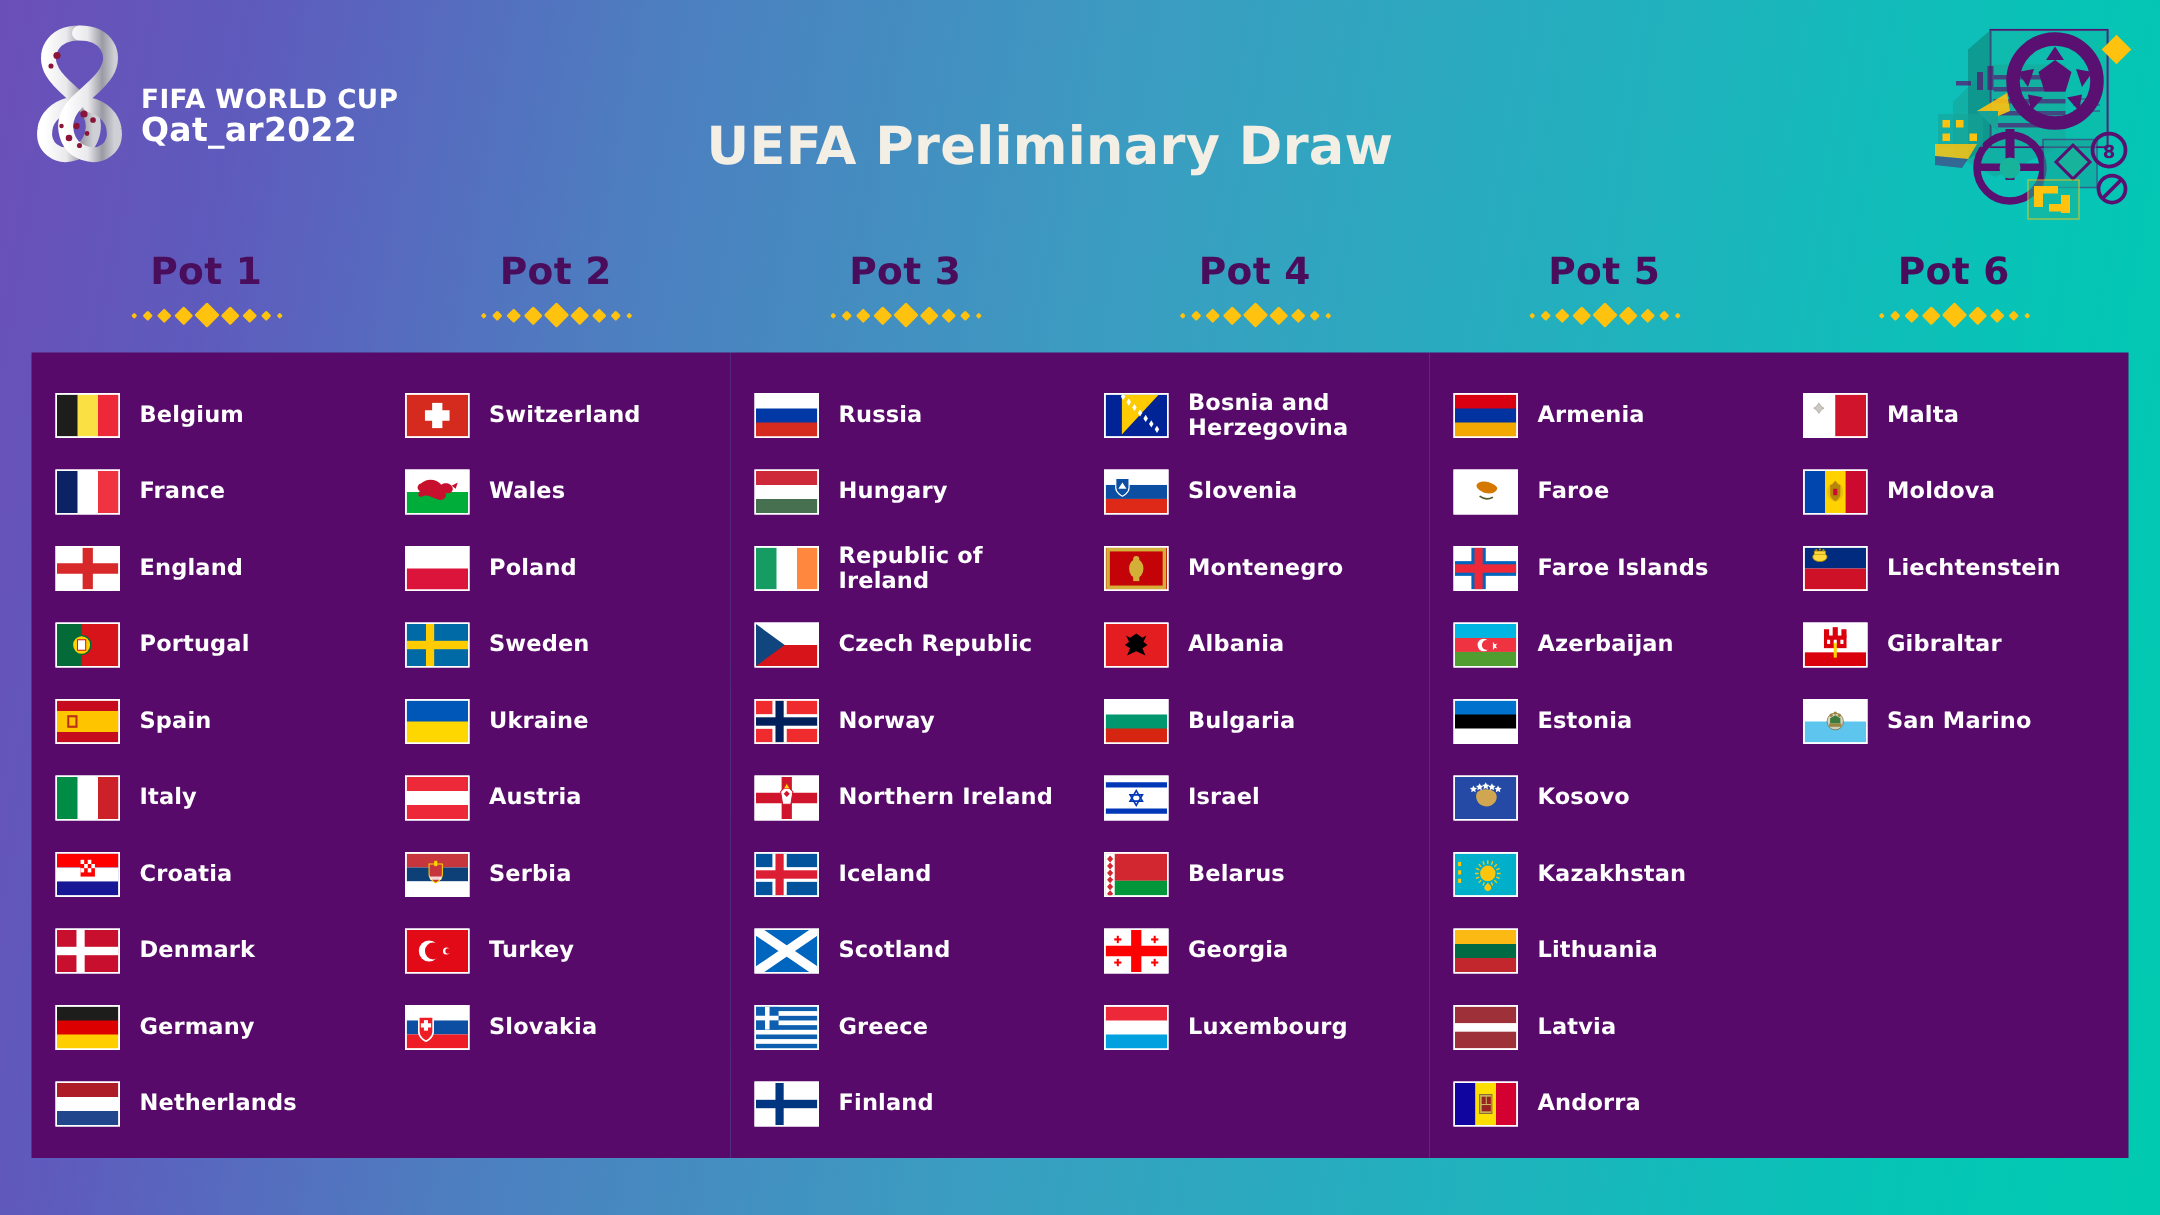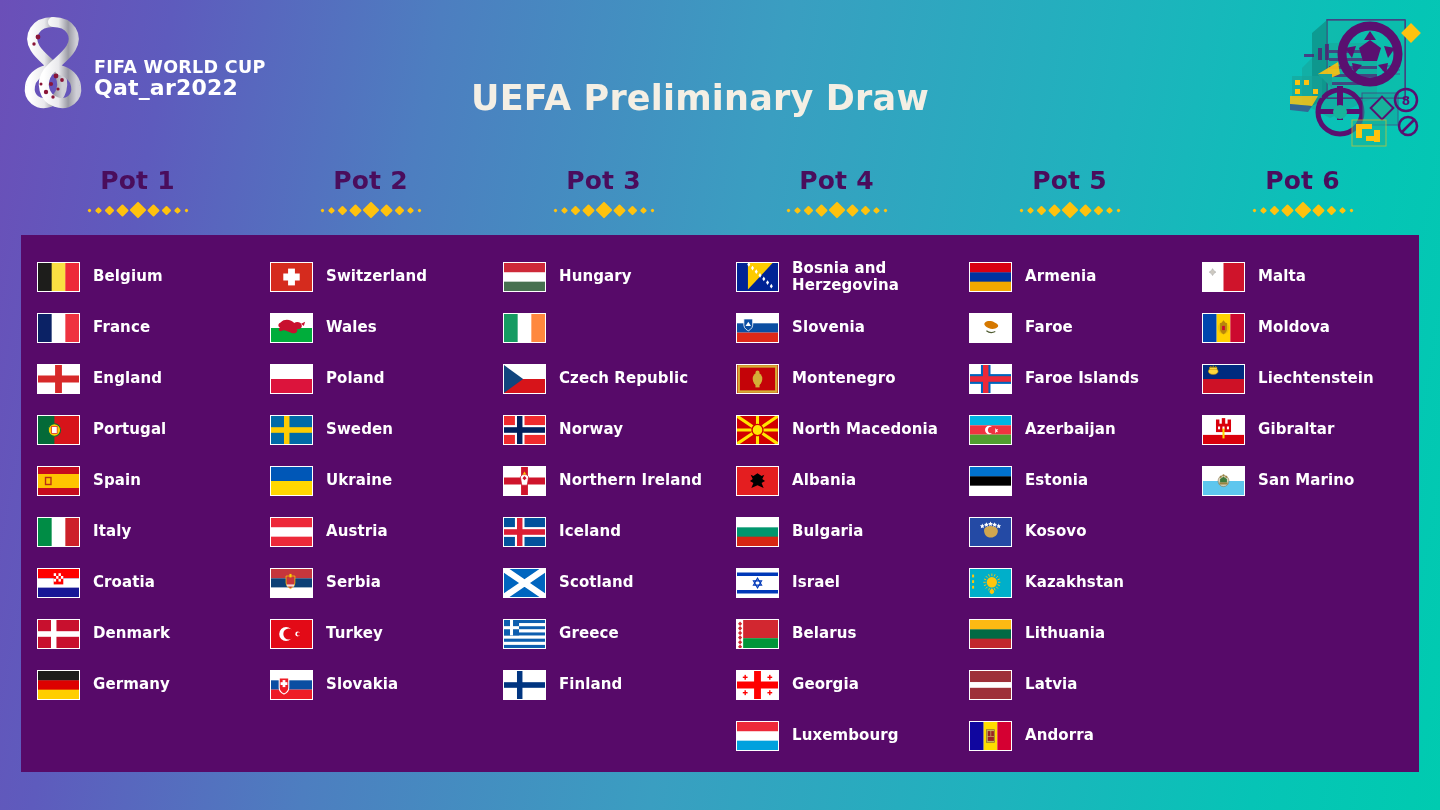--- a/index.html
+++ b/index.html
@@ -309,20 +309,30 @@
           <div class="row">
             <span class="flag">
               <svg viewBox="0 0 60 40" preserveAspectRatio="none">
                 <rect x="0" y="0" width="60" height="13.833333333333334" fill="#1d1d1b"></rect>
                 <rect x="0" y="13.333333333333334" width="60" height="13.833333333333334" fill="#dd0000"></rect>
                 <rect x="0" y="26.666666666666668" width="60" height="13.833333333333334" fill="#ffce00"></rect>
               </svg>
             </span>
             <span class="cname">Germany</span>
           </div>
+          <div class="row">
+            <span class="flag">
+              <svg viewBox="0 0 60 40" preserveAspectRatio="none">
+                <rect x="0" y="0" width="60" height="13.833333333333334" fill="#ae1c28"></rect>
+                <rect x="0" y="13.333333333333334" width="60" height="13.833333333333334" fill="#ffffff"></rect>
+                <rect x="0" y="26.666666666666668" width="60" height="13.833333333333334" fill="#21468b"></rect>
+              </svg>
+            </span>
+            <span class="cname">Netherlands</span>
+          </div>
         </div>
       </div>
       <div class="pot">
         <div class="pot-head">Pot 2</div>
         <div class="diamonds">
           <i class="d1"></i>
           <i class="d2"></i>
           <i class="d3"></i>
           <i class="d4"></i>
           <i class="d5"></i>
@@ -448,35 +458,46 @@
           <i class="d5"></i>
           <i class="d4"></i>
           <i class="d3"></i>
           <i class="d2"></i>
           <i class="d1"></i>
         </div>
         <div class="panel">
           <div class="row">
             <span class="flag">
               <svg viewBox="0 0 60 40" preserveAspectRatio="none">
+                <rect x="0" y="0" width="60" height="13.833333333333334" fill="#ffffff"></rect>
+                <rect x="0" y="13.333333333333334" width="60" height="13.833333333333334" fill="#0039a6"></rect>
+                <rect x="0" y="26.666666666666668" width="60" height="13.833333333333334" fill="#d52b1e"></rect>
+              </svg>
+            </span>
+            <span class="cname">Russia</span>
+          </div>
+          <div class="row">
+            <span class="flag">
+              <svg viewBox="0 0 60 40" preserveAspectRatio="none">
                 <rect x="0" y="0" width="60" height="13.833333333333334" fill="#ce2939"></rect>
                 <rect x="0" y="13.333333333333334" width="60" height="13.833333333333334" fill="#ffffff"></rect>
                 <rect x="0" y="26.666666666666668" width="60" height="13.833333333333334" fill="#477050"></rect>
               </svg>
             </span>
             <span class="cname">Hungary</span>
           </div>
           <div class="row">
             <span class="flag">
               <svg viewBox="0 0 60 40" preserveAspectRatio="none">
                 <rect x="0" y="0" width="20.5" height="40" fill="#169b62"></rect>
                 <rect x="20" y="0" width="20.5" height="40" fill="#ffffff"></rect>
                 <rect x="40" y="0" width="20.5" height="40" fill="#ff883e"></rect>
               </svg>
             </span>
+            <span class="cname">Republic of Ireland</span>
           </div>
           <div class="row">
             <span class="flag">
               <svg viewBox="0 0 60 40" preserveAspectRatio="none">
                 <rect width="60" height="20" fill="#fff"></rect>
                 <rect y="20" width="60" height="20" fill="#d7141a"></rect>
                 <path d="M0 0 L28 20 L0 40 Z" fill="#11457e"></path>
               </svg>
             </span>
             <span class="cname">Czech Republic</span>
@@ -608,32 +629,20 @@
                 <rect width="60" height="40" fill="#c40308"></rect>
                 <rect x="2.5" y="2" width="55" height="36" fill="#c40308" stroke="#d4af37" stroke-width="3.5"></rect>
                 <g fill="#d4af37">
                   <ellipse cx="30" cy="20" rx="7" ry="9"></ellipse>
                   <circle cx="30" cy="11" r="3"></circle>
                   <rect x="27" y="27" width="6" height="5"></rect>
                 </g>
               </svg>
             </span>
             <span class="cname">Montenegro</span>
-          </div>
-          <div class="row">
-            <span class="flag">
-              <svg viewBox="0 0 60 40" preserveAspectRatio="none">
-                <rect width="60" height="40" fill="#d20000"></rect>
-                <g stroke="#ffe600" stroke-width="4.5">
-                  <path d="M30 20 L0 0 M30 20 L60 0 M30 20 L0 40 M30 20 L60 40 M30 20 L0 20 M30 20 L60 20 M30 20 L30 0 M30 20 L30 40"></path>
-                </g>
-                <circle cx="30" cy="20" r="8" fill="#ffe600" stroke="#d20000" stroke-width="2"></circle>
-              </svg>
-            </span>
-            <span class="cname">North Macedonia</span>
           </div>
           <div class="row">
             <span class="flag">
               <svg viewBox="0 0 60 40" preserveAspectRatio="none">
                 <rect width="60" height="40" fill="#e41e20"></rect>
                 <g fill="#000">
                   <path d="M30 9 L24 13 L20 11 L23 17 L19 20 L24 23 L21 30 L30 26 L39 30 L36 23 L41 20 L37 17 L40 11 L36 13 Z"></path>
                 </g>
               </svg>
             </span>

